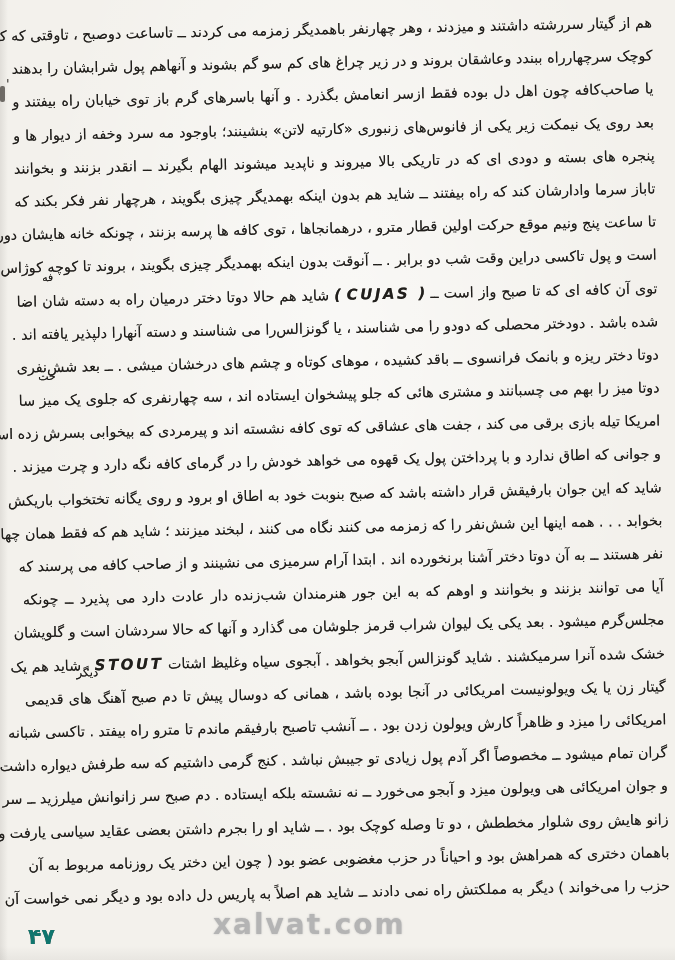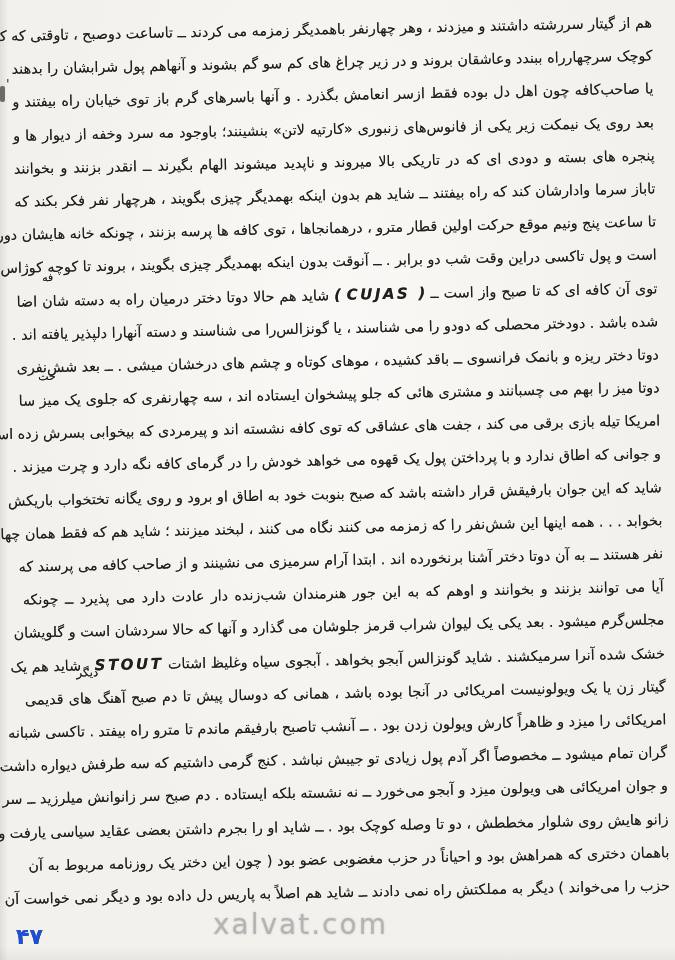--- a/index.html
+++ b/index.html
@@ -35,26 +35,26 @@
   .sup{
     position:absolute; top:-13px;
     font-size:11px; line-height:11px;
     text-align:left; text-align-last:auto;
   }
   .sup-fe{left:26px;}
   .sup-kht{left:20px;}
   .sup-digar{left:52px; top:-15px; font-size:12px;}
   .watermark{
     position:absolute; left:213px; top:908px;
-    font-weight:normal; font-size:28px; letter-spacing:2px;
+    font-weight:bold; font-size:28px; letter-spacing:2px;
     color:#b4b4b4; text-shadow:0 0 2px rgba(180,180,180,.8);
   }
   .page-number{
-    position:absolute; left:16px; top:924px;
-    font-weight:bold; font-size:22px; color:#1d4ed8;
+    position:absolute; left:28px; top:924px;
+    font-weight:bold; font-size:22px; color:#0f766e;
     text-shadow:0 0 .6px rgba(29,27,25,.8);
     text-align:center;
   }
   .smudge-left{
     position:absolute; left:0; top:86px; width:5px; height:16px;
     background:#45413c; border-radius:2px; opacity:.75;
   }
   .stray-mark{
     position:absolute; left:6px; top:76px; font-size:13px; color:#35322e;
   }

